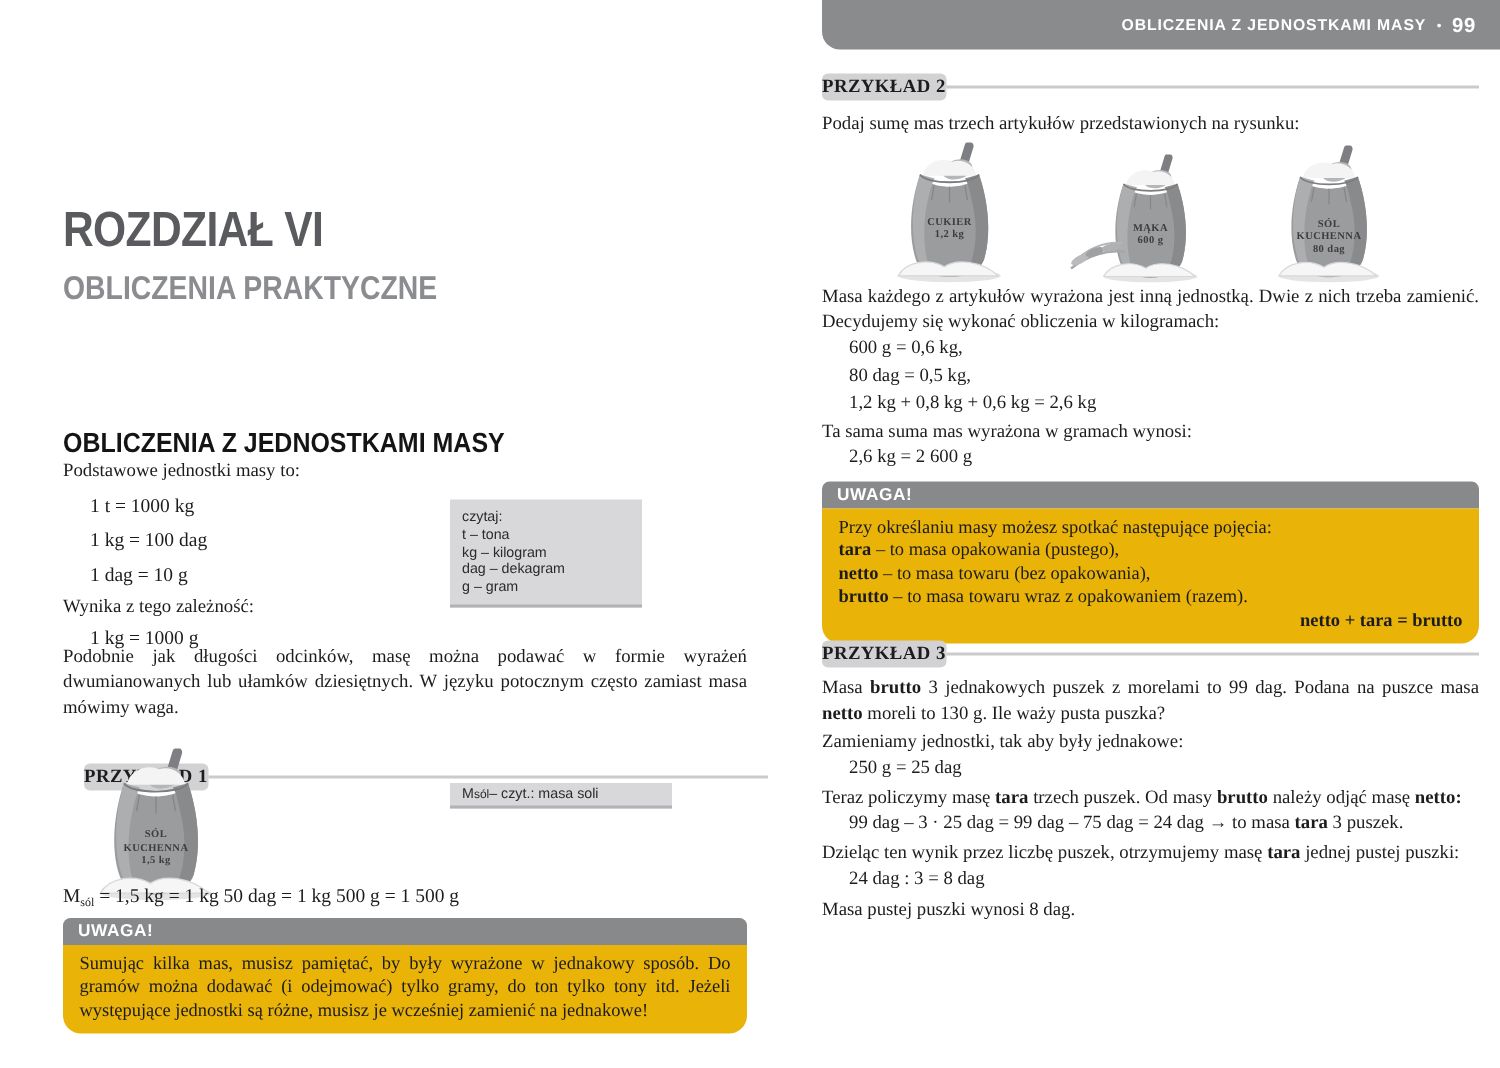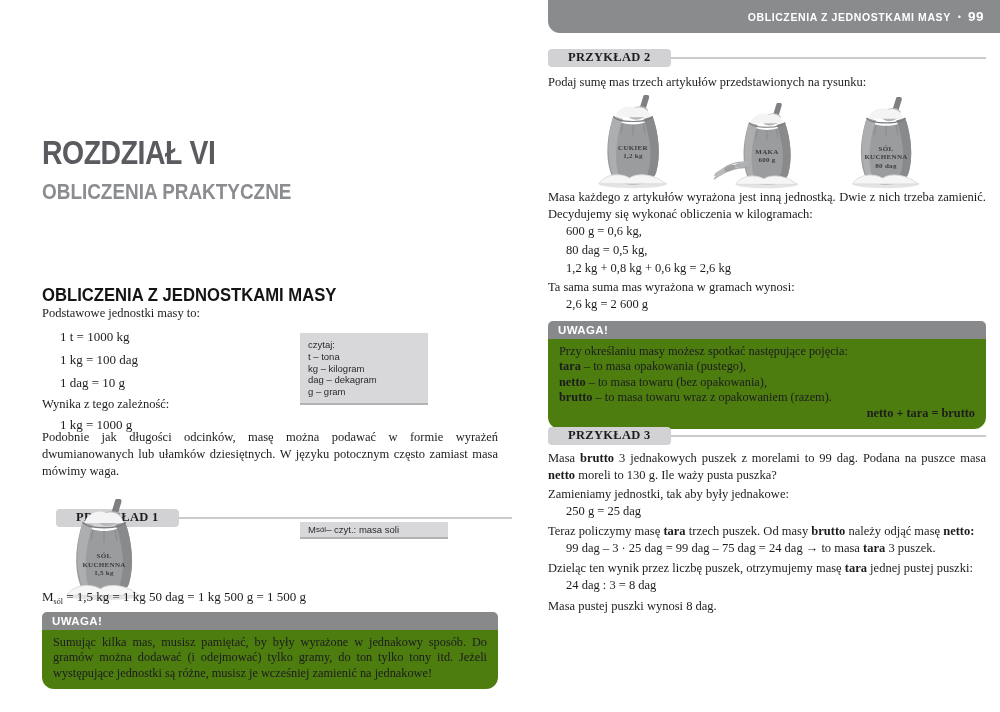--- a/index.html
+++ b/index.html
@@ -16,38 +16,38 @@
   .par { font-size:12.5px; line-height:17px; text-align:justify; }
   .line { font-size:12.5px; line-height:17px; white-space:nowrap; }
   .eq { font-size:12.5px; white-space:nowrap; }
   .eq-bold { font-weight:normal; font-size:13px; white-space:nowrap; }
   .eq-list .eq-bold { height:23px; line-height:23px; }
   .calc-list .eq { height:18.5px; line-height:18.5px; }
   sub.sym-sub { font-size:8px; vertical-align:-3px; }
 
   
   .ex-row { display:flex; align-items:center; }
-  .ex-label { background:#d2d2d4; border-radius:4px; padding:1px 20px 2px; font-weight:bold; font-size:12.5px; letter-spacing:.3px; white-space:nowrap; }
+  .ex-label { background:#d2d2d4; border-radius:4px; padding:1px 0 2px; font-weight:bold; font-size:12.5px; letter-spacing:.3px; white-space:nowrap; }
   .ex-line { flex:1; height:2px; background:#cbcbcd; }
 
   
   .page-bar { left:548px; top:0; right:0; height:33px; background:#8a8b8d; border-radius:0 0 0 12px; display:flex; align-items:center; justify-content:flex-end; padding-right:16px; color:#ffffff; font-family:"Liberation Sans", sans-serif; }
   .page-bar .bar-title { font-weight:bold; font-size:10.5px; letter-spacing:.6px; }
   .page-bar .bar-bullet { font-size:9px; margin:0 7px; }
   .page-bar .bar-num { font-weight:bold; font-size:13.5px; letter-spacing:.5px; }
 
   
   .gray-box { background:#d8d8da; border-bottom:2px solid #b2b2b5; font-family:"Liberation Sans", sans-serif; font-size:9.5px; line-height:11.8px; color:#2a2a2c; }
   .czytaj-box { display:flex; padding:6px 8px 5px; }
   .czytaj-label { width:40px; flex:none; }
   .note-box { display:flex; align-items:center; padding:0 8px; height:17px; }
 
   
   .uwaga-header { background:#88898b; color:#ffffff; font-family:"Liberation Sans", sans-serif; font-weight:bold; font-size:11.5px; letter-spacing:.4px; height:18px; line-height:18px; padding:0 10px; border-radius:5px 5px 0 0; }
-  .uwaga-body { background:#4d7c0f; border-radius:0 0 12px 12px; padding:5px 11px 8px; font-size:12.3px; line-height:15.4px; }
+  .uwaga-body { background:#eab308; border-radius:0 0 12px 12px; padding:5px 11px 8px; font-size:12.3px; line-height:15.4px; }
   .uwaga-body .just { text-align:justify; }
   .uwaga-formula { text-align:right; font-weight:bold; }
 
   
   .sack { position:absolute; }
   .sack svg.sack-art { position:absolute; left:0; top:0; width:100%; height:100%; }
   .sack-label { position:absolute; left:10%; right:10%; top:52%; text-align:center; font-weight:bold; font-size:7px; line-height:8.5px; letter-spacing:.3px; color:#3b3c3e; }
   .sack-label span { display:block; }
   .sack-label span:empty { display:none; }
   .wheat { position:absolute; left:-14px; bottom:6px; width:44px; height:32px; }

